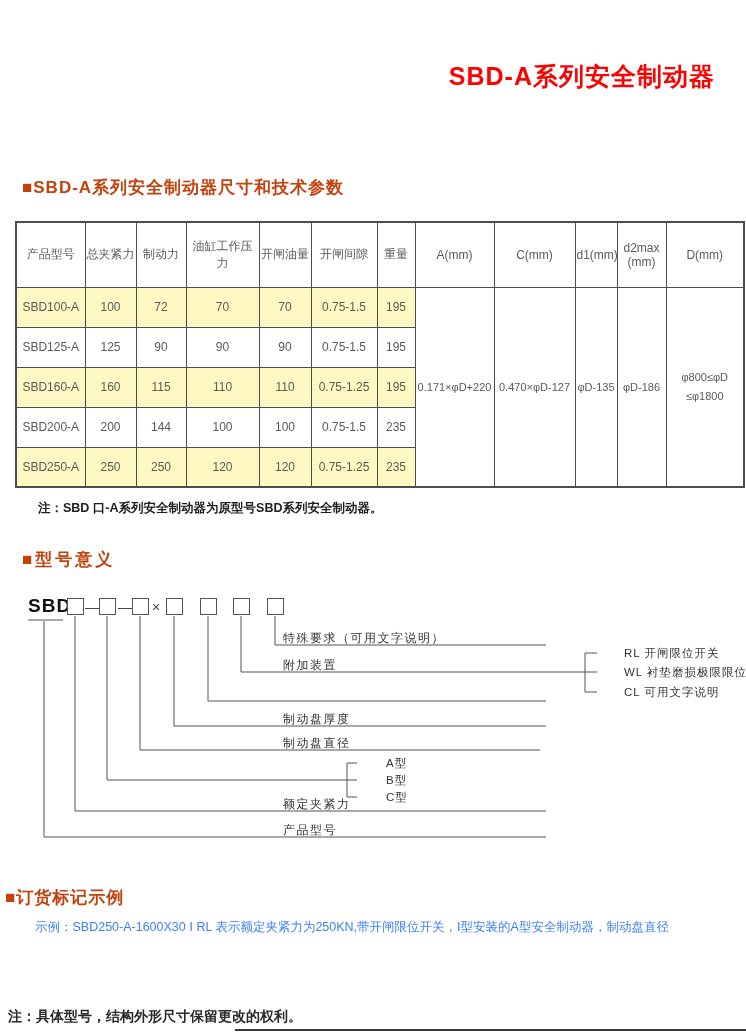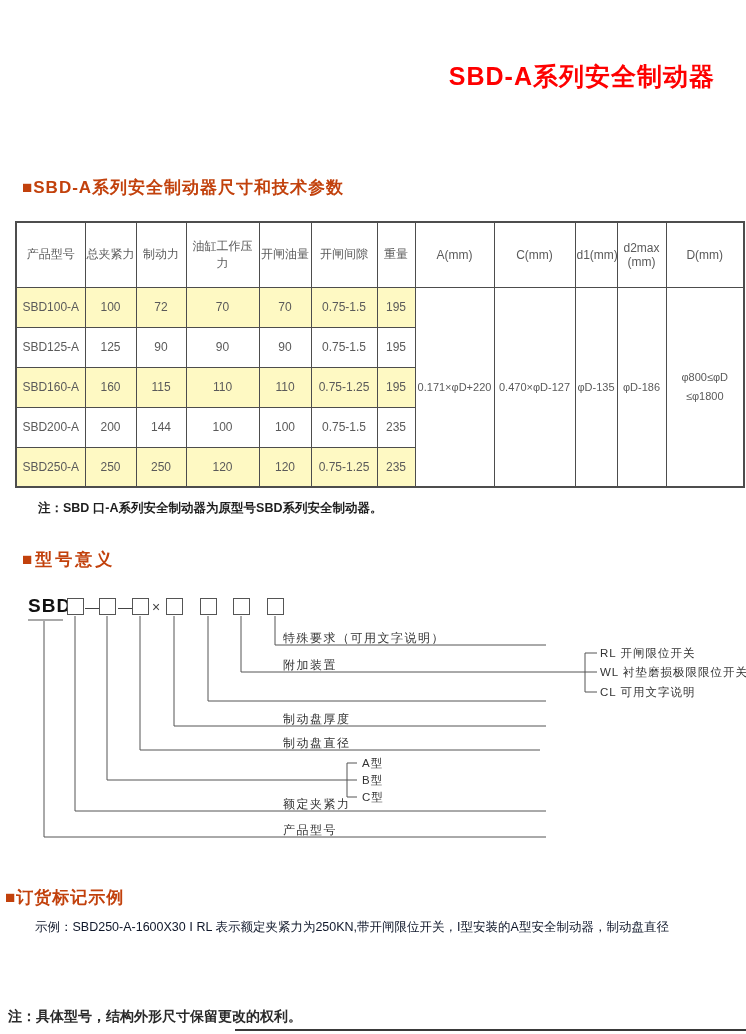--- a/index.html
+++ b/index.html
@@ -25,23 +25,23 @@
   .spec-table tbody tr.stripe td{background:#fef9c3;}
   .spec-table td.merged{background:#fff !important;font-size:11px;white-space:nowrap;}
   .spec-table td.merged div{line-height:1.7;}
   .table-note{position:absolute;left:38px;top:500px;font-size:12.5px;font-weight:bold;color:#1e1e1e;}
   
   .diagram-lines{position:absolute;left:0;top:0;pointer-events:none;}
   .sbd-prefix{position:absolute;left:28px;top:595px;font-size:19px;font-weight:bold;color:#111;letter-spacing:1px;}
   .mbox{position:absolute;top:598px;width:15px;height:15px;border:1.5px solid #555;background:#fff;}
   .msep{position:absolute;top:599px;font-size:14px;color:#444;}
   .dlabel{position:absolute;font-size:12px;color:#333;letter-spacing:1.5px;white-space:nowrap;}
-  .dsmall{position:absolute;font-size:11.5px;color:#333;letter-spacing:1px;white-space:nowrap;}
+  .dsmall{position:absolute;font-size:11.5px;color:#333;letter-spacing:1px;white-space:nowrap;margin-left:24px;}
   
-  .example{position:absolute;left:35px;top:915px;width:695px;font-size:12.5px;color:#0f172a;line-height:1.95;}
+  .example{position:absolute;left:35px;top:915px;width:695px;font-size:12.5px;color:#3b82f6;line-height:1.95;}
   .footer-note{position:absolute;left:8px;top:1008px;font-size:14px;font-weight:bold;color:#2a2a2a;}
   .bottom-rule{position:absolute;left:235px;top:1029px;width:511px;height:2px;background:#3a3a3a;}
 </style>
 </head>
 <body>
 
 <div class="page">
 
 
   <div class="page-title">SBD-A系列安全制动器</div>

